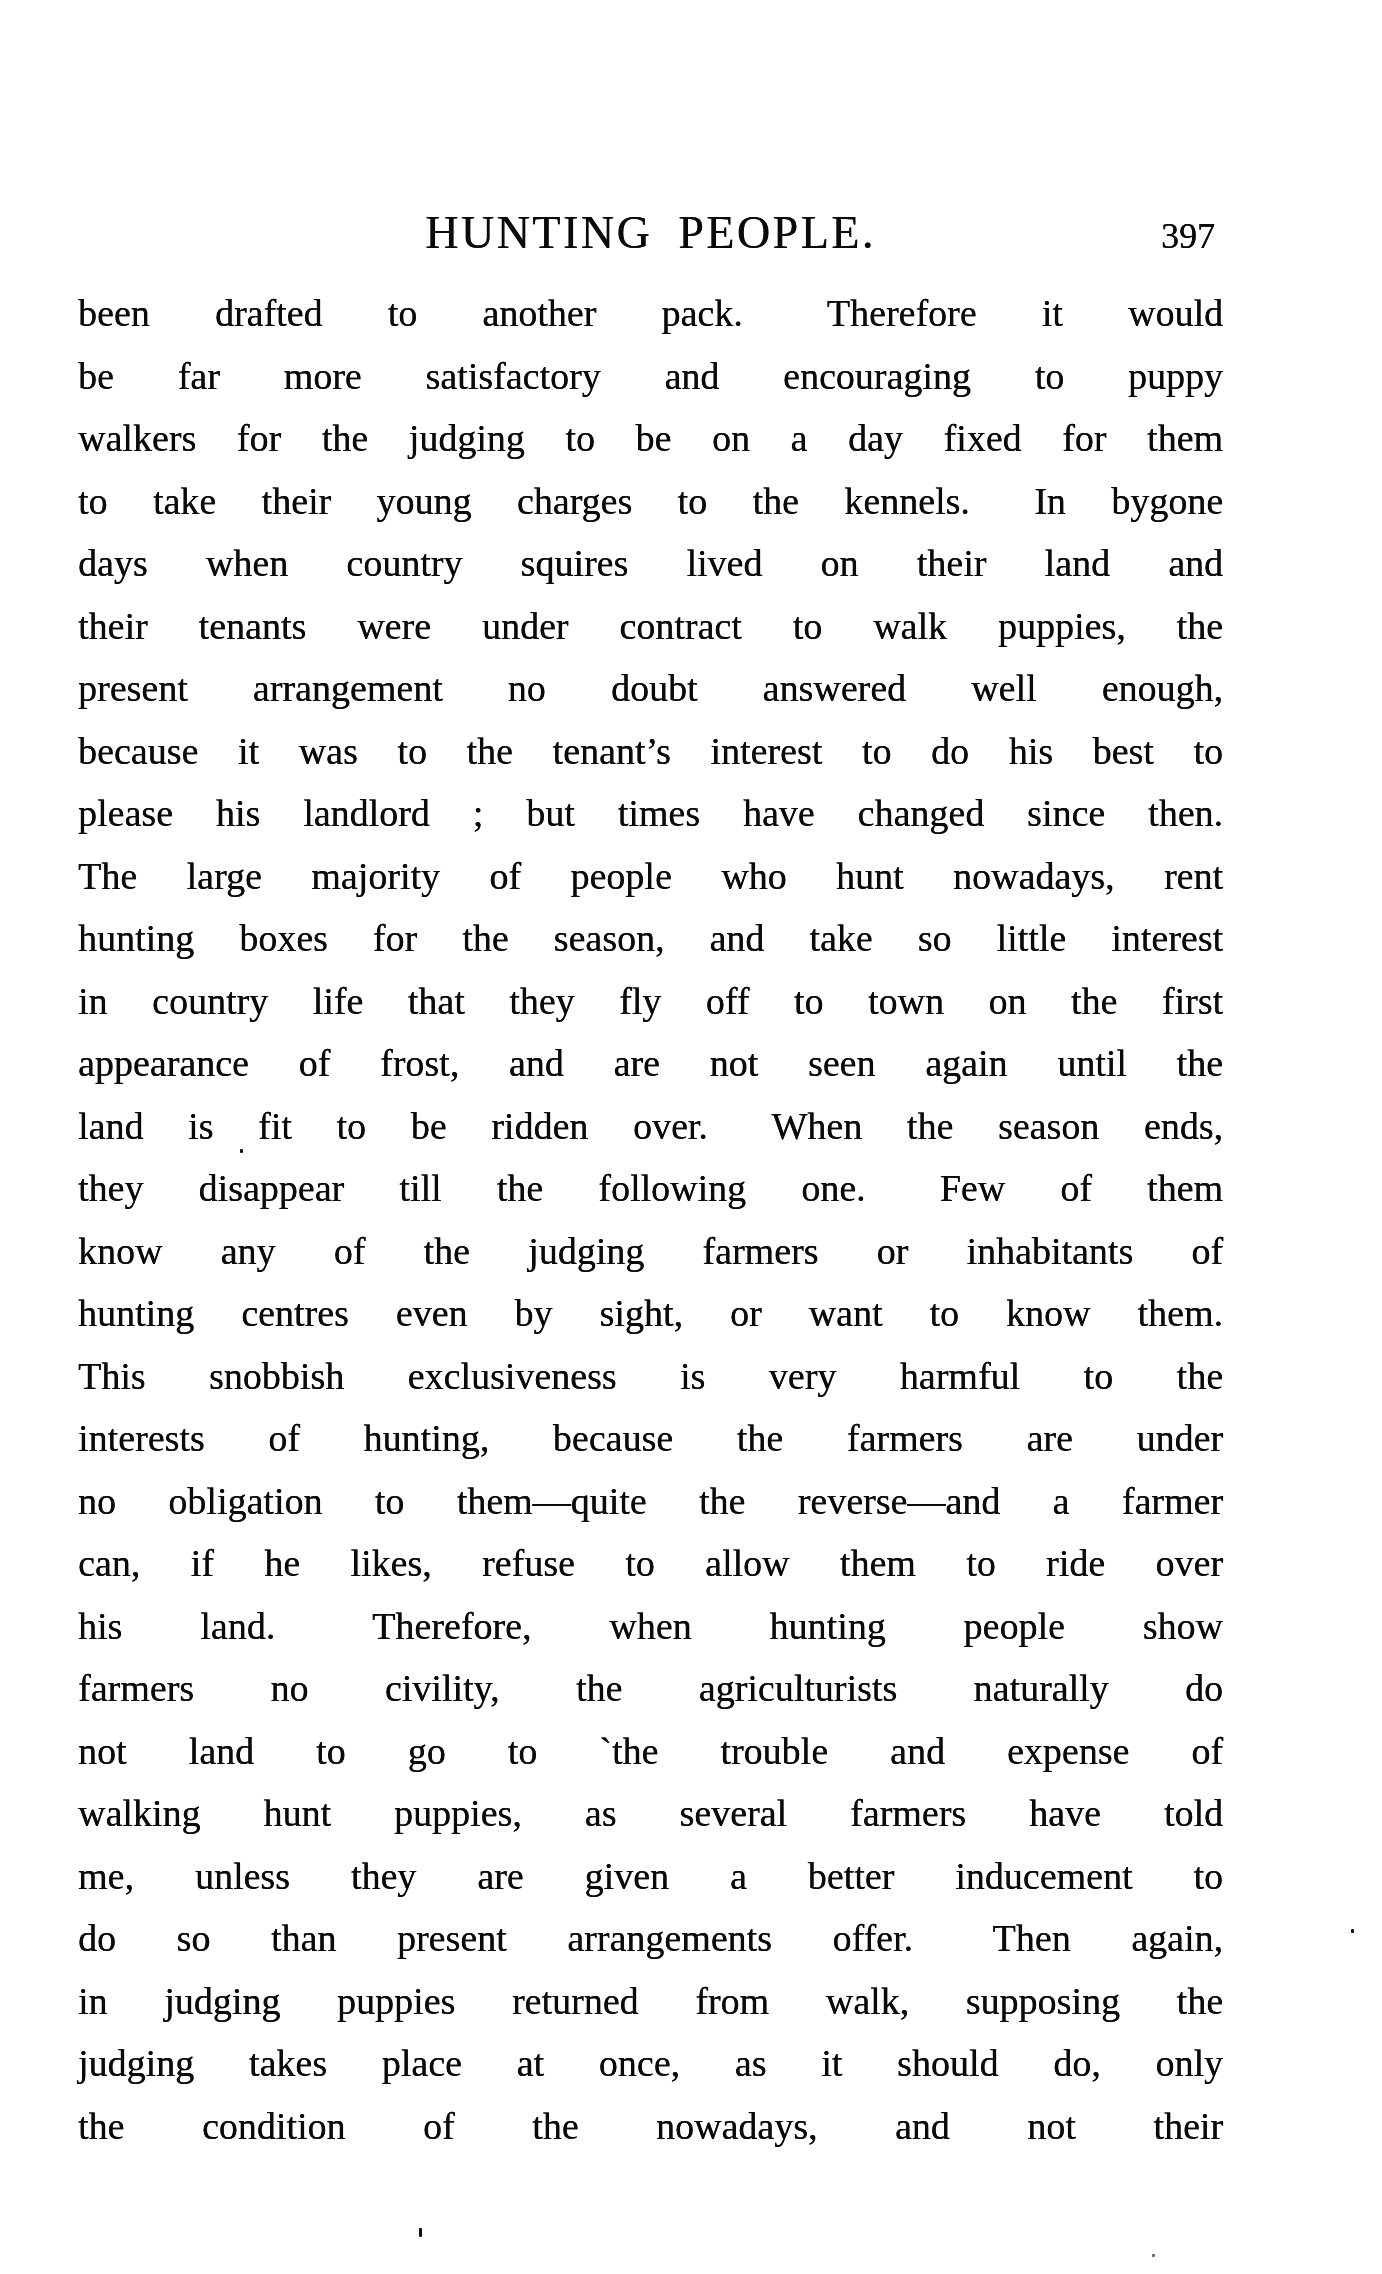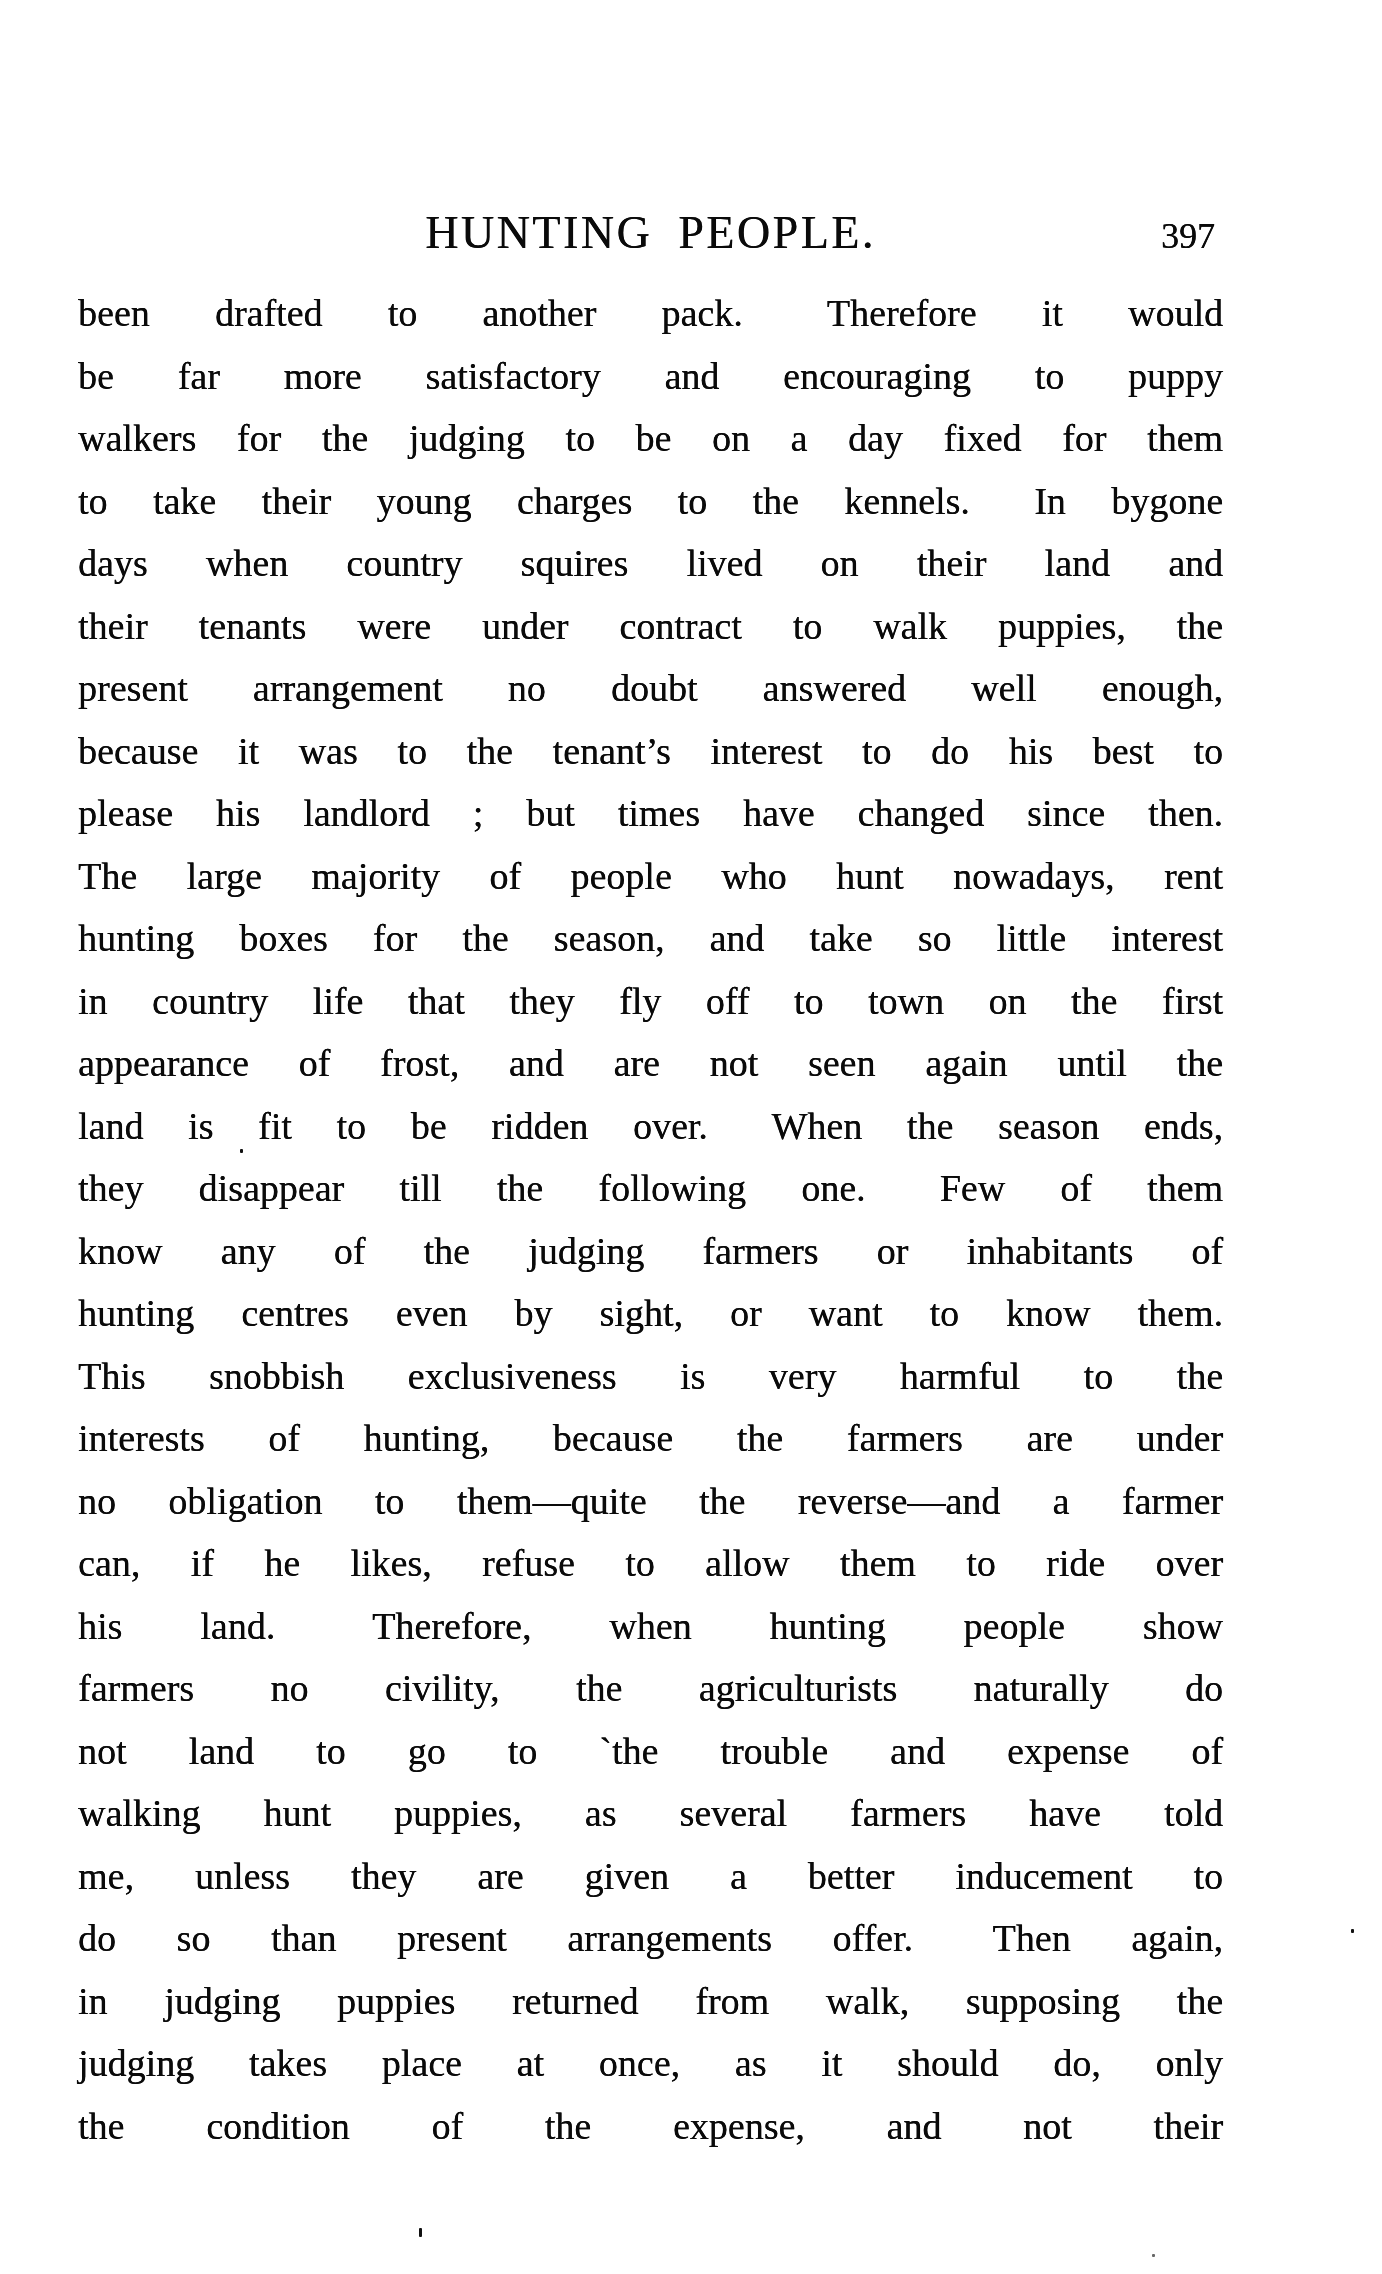--- a/index.html
+++ b/index.html
@@ -92,20 +92,20 @@
       <div class="line">no obligation to them—quite the reverse—and a farmer</div>
       <div class="line">can, if he likes, refuse to allow them to ride over</div>
       <div class="line">his land.  Therefore, when hunting people show</div>
       <div class="line">farmers no civility, the agriculturists naturally do</div>
       <div class="line">not land to go to `the trouble and expense of</div>
       <div class="line">walking hunt puppies, as several farmers have told</div>
       <div class="line">me, unless they are given a better inducement to</div>
       <div class="line">do so than present arrangements offer.  Then again,</div>
       <div class="line">in judging puppies returned from walk, supposing the</div>
       <div class="line">judging takes place at once, as it should do, only</div>
-      <div class="line">the condition of the expense, and not their</div>
+      <div class="line">the condition of the nowadays, and not their</div>
     </main>
 
   <div class="speck" style="left:1351px; top:1929px; width:3px; height:4px;"></div>
   <div class="speck" style="left:240px; top:1149px; width:3px; height:4px;"></div>
   <div class="speck" style="left:419px; top:2228px; width:3px; height:9px;"></div>
   <div class="speck faint" style="left:1152px; top:2254px; width:3px; height:3px;"></div>
 </div>
 
 </body></html>

